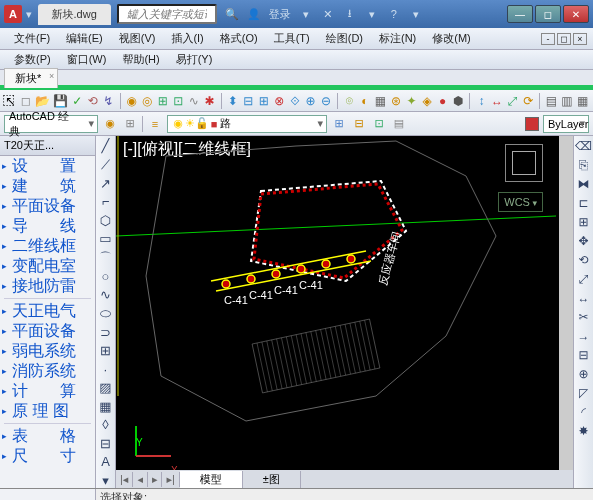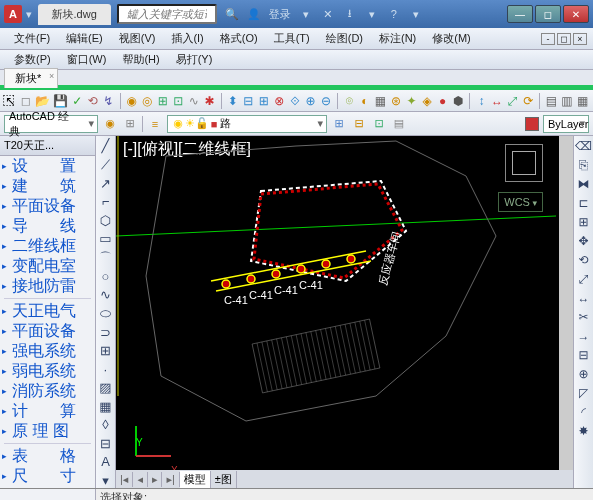--- a/index.html
+++ b/index.html
@@ -41,21 +41,21 @@
 .drawtools i{width:16px;height:16px;display:flex;align-items:center;justify-content:center;font-style:normal;color:#346;font-size:13px}
 .canvas{flex:1;background:#000;position:relative;overflow:hidden}
 .canvas .label{position:absolute;color:#fff;font-size:16px;background:rgba(0,0,0,.5);padding:1px 3px}
 .canvas .cube{position:absolute;top:8px;right:30px;width:38px;height:38px;border:1px solid #888}
 .canvas .cube::before{content:"";position:absolute;inset:6px;border:1px solid #aaa}
 .canvas .wcs{position:absolute;top:56px;right:30px;color:#8a8;font-size:9px;border:1px solid #464;padding:3px 5px}
 .canvas svg{position:absolute;top:0;left:0}
 .canvas .axis-y{position:absolute;left:20px;bottom:40px;color:#0f0;font-size:10px}
 .canvas .axis-x{position:absolute;left:55px;bottom:12px;color:#c33;font-size:10px}
 .canvas .mtabs{position:absolute;bottom:0;left:0;right:0;height:18px;background:#d8dce4;display:flex;align-items:center;font-size:10px}
-.canvas .mtabs span{padding:1px 4px;border-right:1px solid #aab}
+.canvas .mtabs span{padding:1px 20px;border-right:1px solid #aab}
 .canvas .mtabs .nav{padding:1px 4px;color:#666}
 .canvas .sb{position:absolute;background:#ccc}
 .canvas .sb.v{right:0;top:0;bottom:18px;width:14px}
 .righttools{width:20px;background:linear-gradient(90deg,#f4f6fa,#e0e6ee);border-left:1px solid #aab;display:flex;flex-direction:column;align-items:center;padding-top:2px;gap:3px}
 .righttools i{width:16px;height:16px;display:flex;align-items:center;justify-content:center;font-style:normal;color:#346;font-size:12px}
 .cmdarea{height:38px;background:#e8e8e8;border-top:1px solid #888;display:flex}
 .cmdarea .left{width:96px;background:#f0f2f6;border-right:1px solid #aab}
 .cmdarea .txt{flex:1;background:#eee;padding:2px 4px;font-size:11px;color:#333;font-family:SimSun}
 .cmdarea .txt .line{line-height:13px}
 </style>
@@ -185,21 +185,20 @@
         <div class="item">设　　置</div>
         <div class="item">建　　筑</div>
         <div class="item">平面设备</div>
         <div class="item">导　　线</div>
         <div class="item">二维线框</div>
         <div class="item">变配电室</div>
         <div class="item">接地防雷</div>
         <div class="sep"></div>
         <div class="item">天正电气</div>
         <div class="item">平面设备</div>
-        <div class="item">强电系统</div>
         <div class="item">弱电系统</div>
         <div class="item">消防系统</div>
         <div class="item">计　　算</div>
         <div class="item">原 理 图</div>
         <div class="sep"></div>
         <div class="item">表　　格</div>
         <div class="item">尺　　寸</div>
       </div>
   </div>
   <div class="drawtools">

